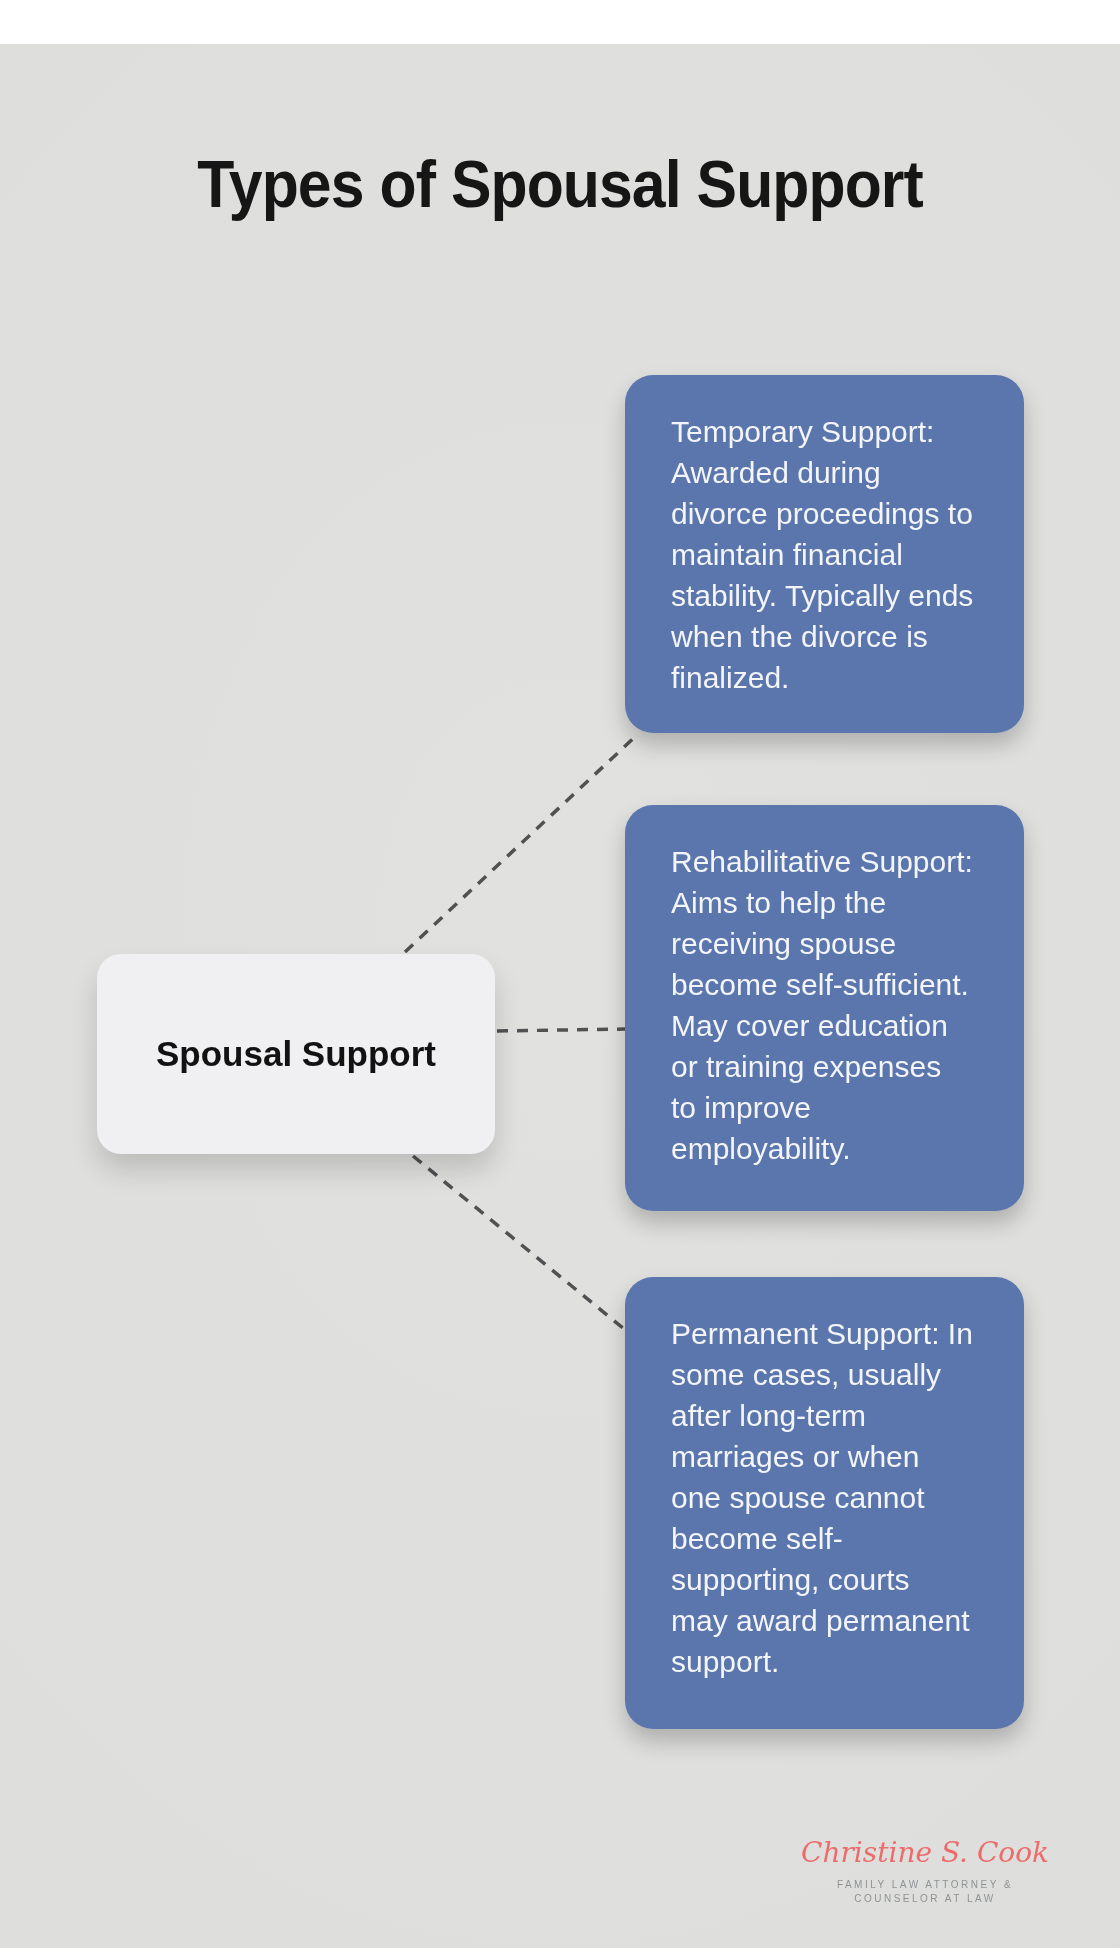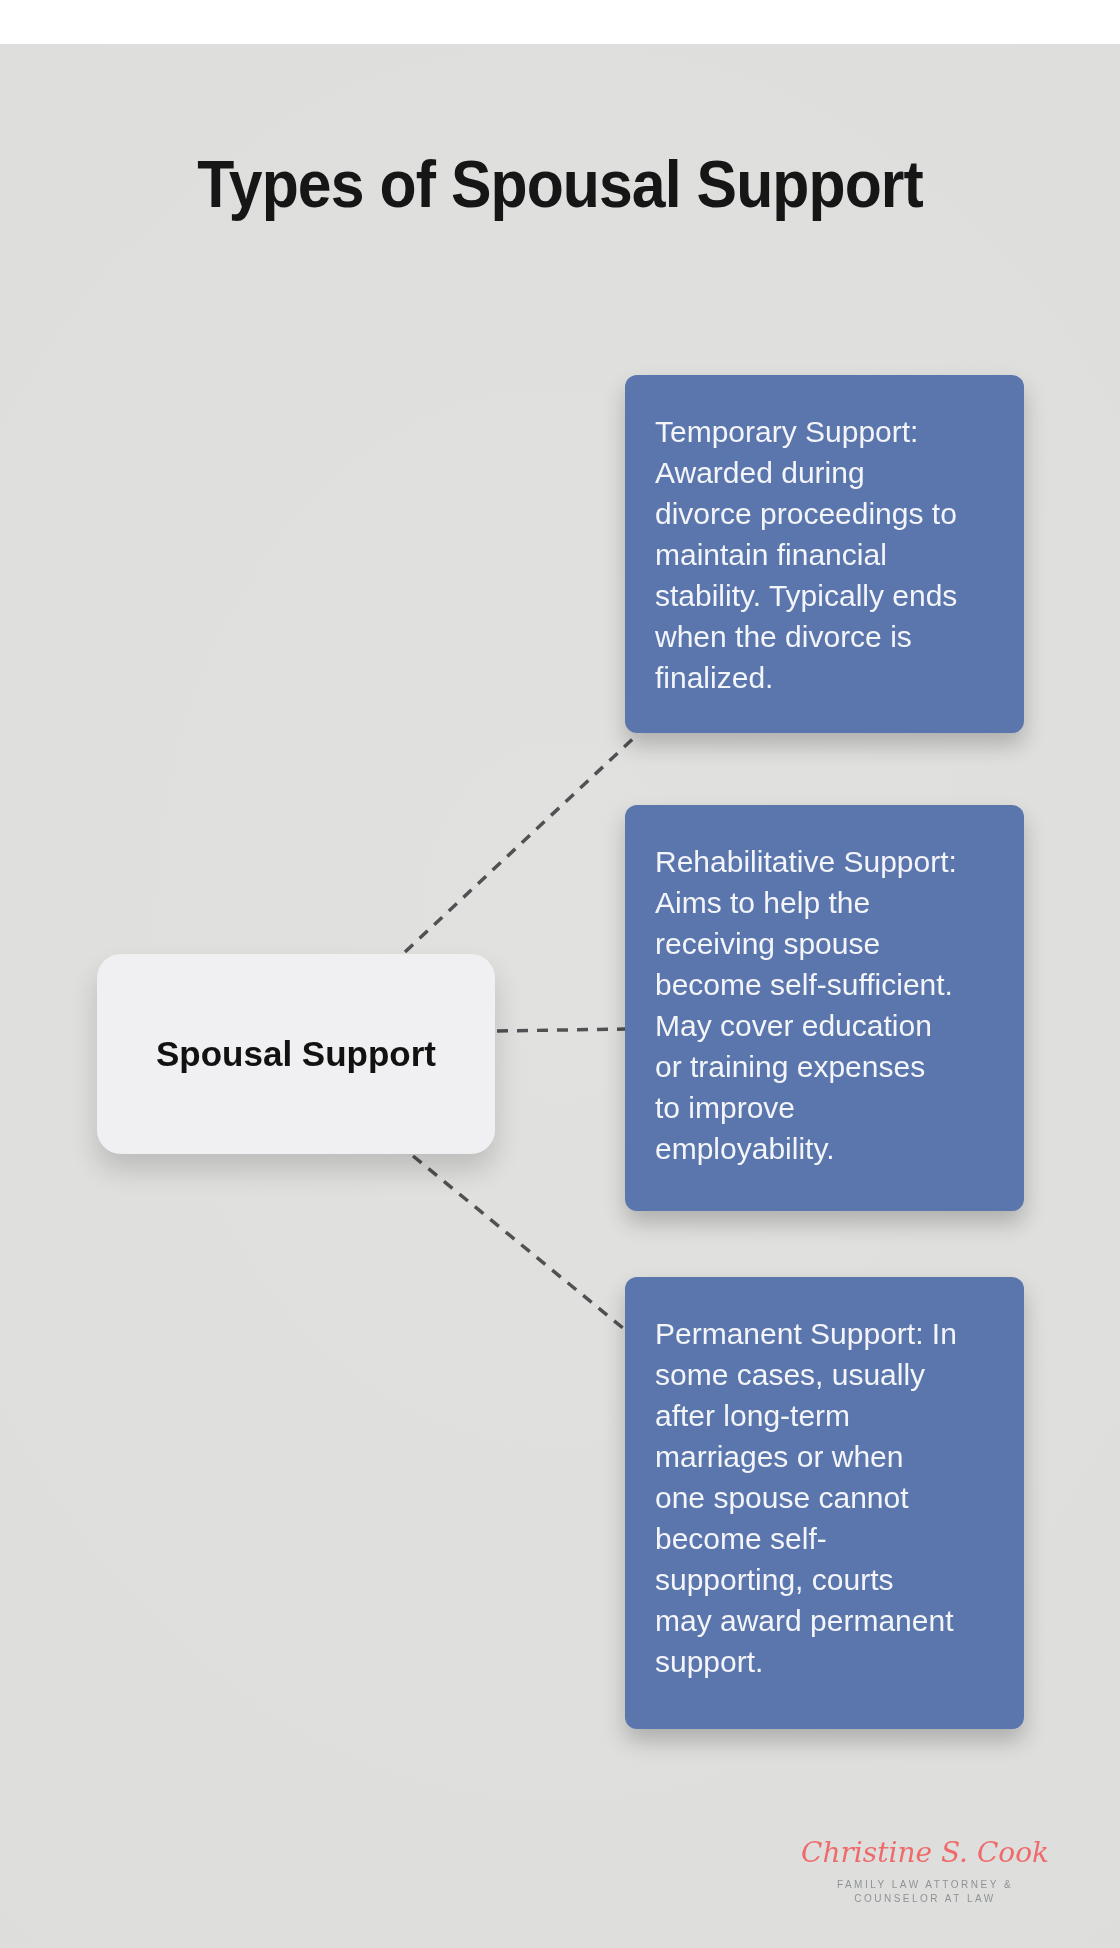--- a/index.html
+++ b/index.html
@@ -62,23 +62,23 @@
     font-weight: 700;
     color: #121212;
   }
 
   .branch {
     position: absolute;
     left: 625px;
     width: 399px;
     box-sizing: border-box;
     background: #5b76ad;
-    border-radius: 12px;
+    border-radius: 28px;
     box-shadow: 0 12px 22px rgba(0,0,0,0.22);
-    padding: 36px 14px 0 30px;
+    padding: 36px 14px 0 46px;
     z-index: 2;
   }
   .branch .text {
     color: #f3f5f9;
     font-size: 30px;
     line-height: 41px;
     white-space: pre-line;
   }
   .branch-1 { top: 331px; height: 358px; }
   .branch-2 { top: 761px; height: 406px; }

